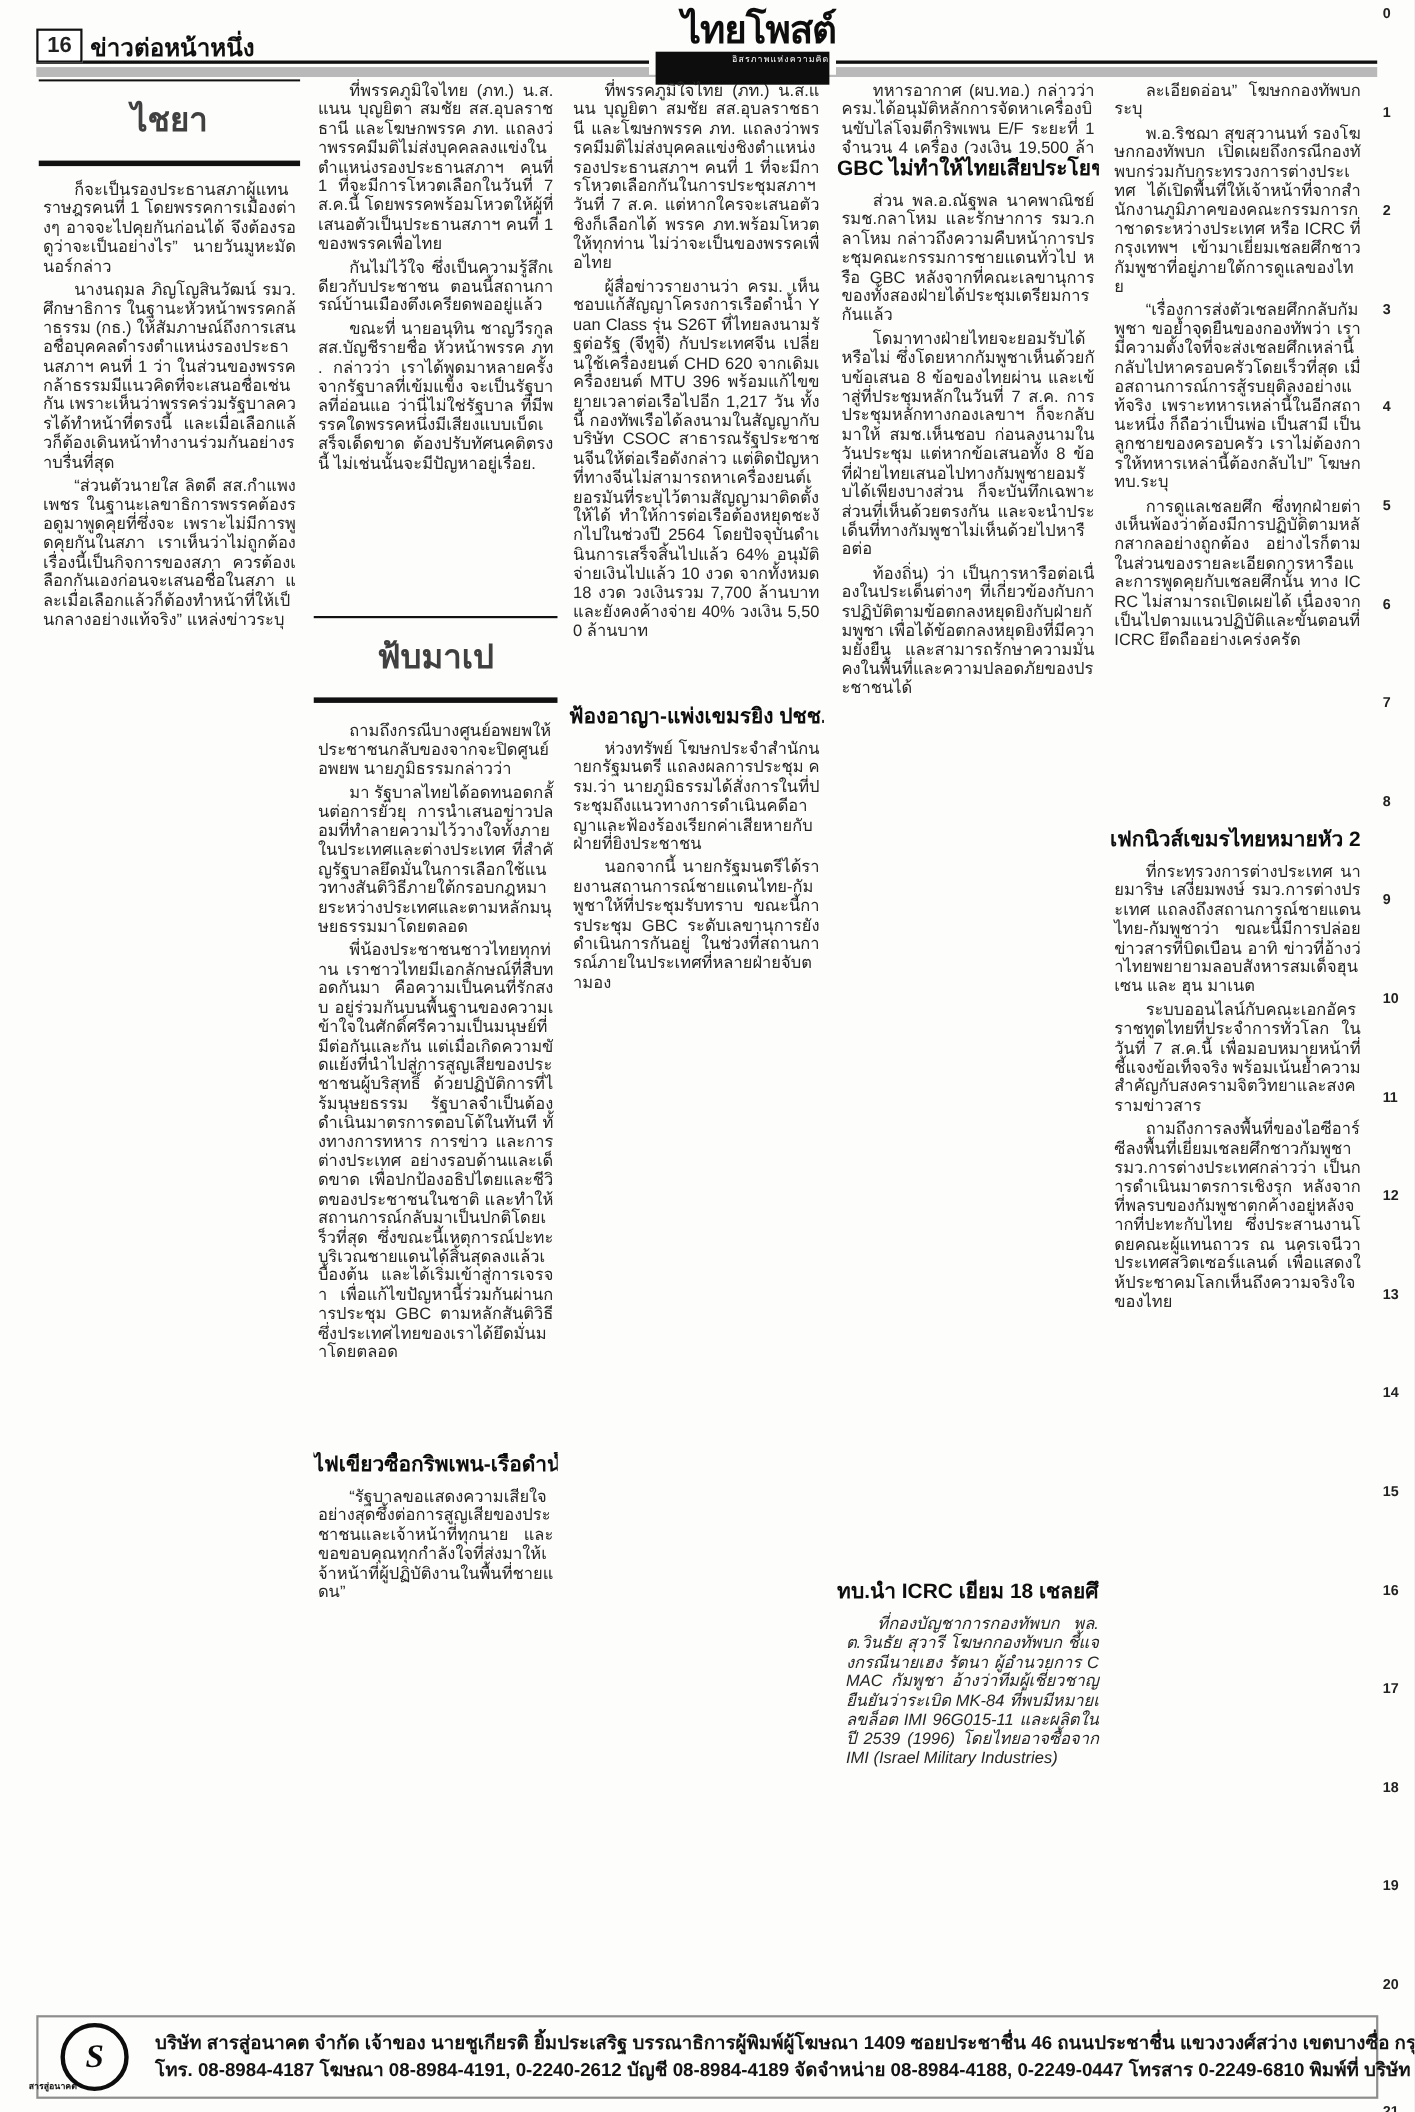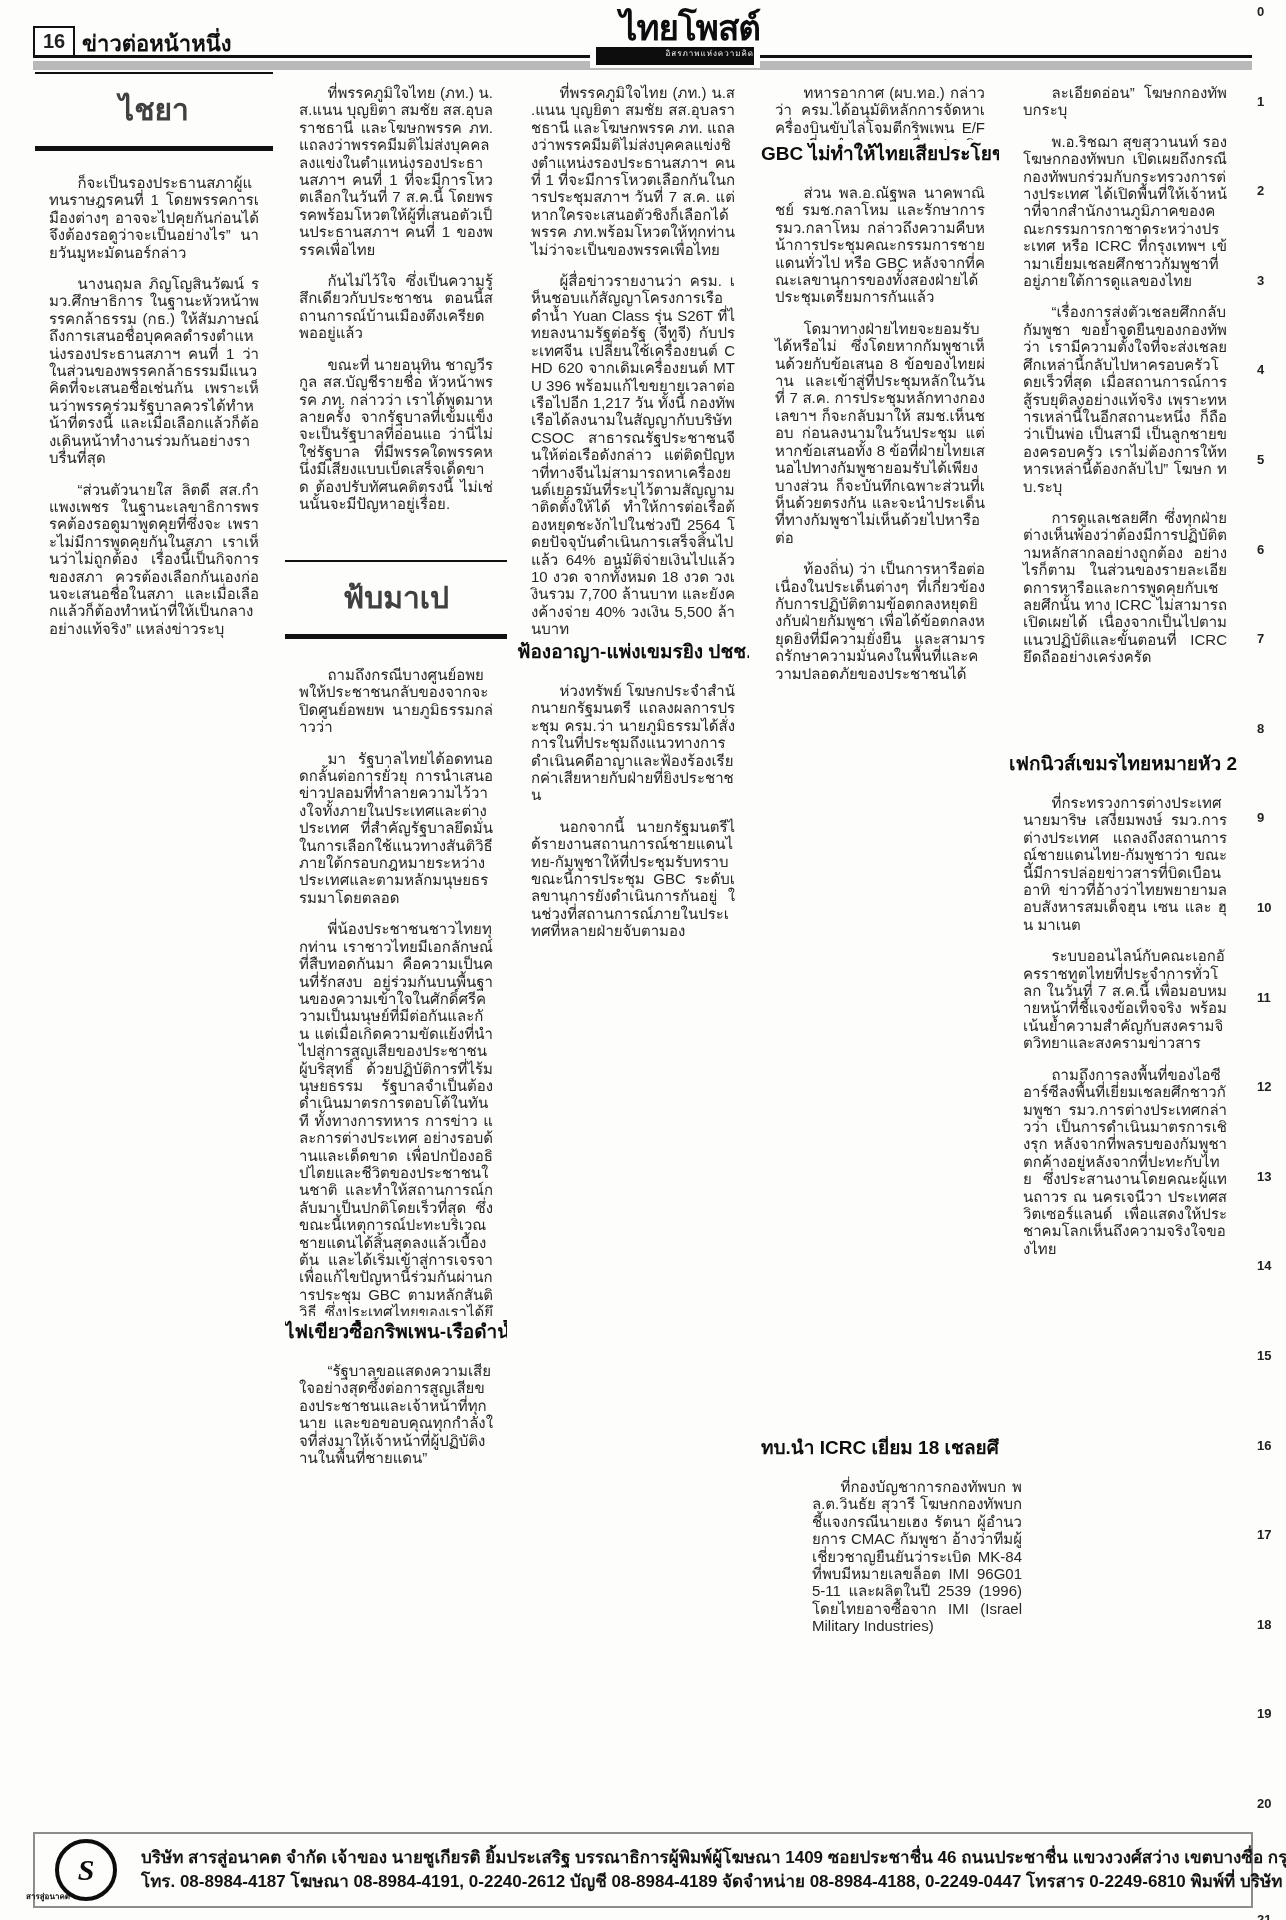--- a/index.html
+++ b/index.html
@@ -6,32 +6,32 @@
   .page{position:relative;width:1286px;height:1920px;background:#fdfdfb;color:#222;
         font-family:"Liberation Sans","DejaVu Sans",sans-serif;overflow:hidden;}
   
   .hdr-rule{position:absolute;left:33px;top:55px;width:1219px;height:3px;background:#111;}
   .hdr-band{position:absolute;left:33px;top:61px;width:1219px;height:9px;background:#b9b9b9;}
   .pageno-box{position:absolute;left:33px;top:26px;width:38px;height:27px;border:2px solid #111;
         font-size:20px;font-weight:bold;text-align:center;line-height:27px;background:#fff;}
   .section-title{position:absolute;left:82px;top:26px;font-size:22px;font-weight:bold;color:#111;}
   .masthead{position:absolute;left:590px;top:10px;width:170px;height:58px;background:#fdfdfb;text-align:right;}
   .masthead .logo{font-size:35px;font-weight:900;letter-spacing:-1px;color:#0d0d0d;line-height:36px;}
-  .masthead .tagbar{margin:1px auto 0;width:158px;height:18px;background:#0d0d0d;color:#fff;
+  .masthead .tagbar{margin:1px auto 0;width:158px;height:30px;background:#0d0d0d;color:#fff;
         font-size:8px;line-height:13px;letter-spacing:1px;}
   
   .fold{position:absolute;left:1257px;width:26px;text-align:left;font-size:13px;font-weight:600;color:#222;}
   
   .seg{position:absolute;overflow:hidden;}
   .boxhead{text-align:center;}
   .boxhead .rule-thin{height:2px;background:#111;margin-bottom:8px;}
   .boxhead .rule-thick{height:5px;background:#111;margin-top:8px;}
   .boxhead .bh-text{font-size:30px;font-weight:bold;color:#404040;line-height:56px;}
   .subhead{font-size:19px;font-weight:bold;color:#0e0e0e;line-height:24px;white-space:nowrap;overflow:hidden;}
-  .paras p{margin:14px;font-size:15px;line-height:17.4px;text-align:justify;text-indent:1.9em;
+  .paras p{margin:4px;font-size:15px;line-height:17.4px;text-align:justify;text-indent:1.9em;
         color:#262626;overflow-wrap:anywhere;line-break:anywhere;}
   
   .footer-box{position:absolute;left:33px;top:1832px;width:1216px;height:72px;border:2px solid #8d8d8d;
         background:#fdfdfb;display:flex;align-items:center;}
   .f-logo{width:54px;height:54px;border:4px solid #0d0d0d;border-radius:50%;margin-left:20px;flex:0 0 auto;
         display:flex;align-items:center;justify-content:center;font-weight:900;font-size:30px;
         font-family:"Liberation Serif","DejaVu Serif",serif;font-style:italic;color:#0d0d0d;position:relative;}
   .f-logo-label{position:absolute;left:12px;top:1890px;font-size:8px;font-weight:bold;color:#0d0d0d;width:72px;text-align:center;}
   .f-text{margin-left:24px;}
   .f-text .l1,.f-text .l2{font-size:17px;font-weight:bold;color:#141414;line-height:24px;white-space:nowrap;}
@@ -117,21 +117,21 @@
       <div class="seg paras" style="left: 761px; top: 70px; width: 238px; height: 70px;">
         <p>ทหารอากาศ (ผบ.ทอ.) กล่าวว่า ครม.ได้อนุมัติหลักการจัดหาเครื่องบินขับไล่โจมตีกริพเพน E/F ระยะที่ 1 จำนวน 4 เครื่อง (วงเงิน 19,500 ล้านบาท) และจะมีการลงนามกับบริษัท SABB รวมทั้งยุทโธปกรณ์ทางทหาร โดย รมว.กลาโหมร่วมในพิธีลงนามในฐานะสักขีพยาน ซึ่งจัดขึ้นในวันที่ 25 ส.ค.นี้ ที่ประเทศสวีเดน ตามระเบียบสำนักนายกรัฐมนตรีว่าด้วยการรับบริจาคและช่วยเหลือผู้ประสบสาธารณภัย พ.ศ. 2542 และที่แก้ไขเพิ่มเติม” นายจีรายุกล่าว</p>
       </div>
       <div class="seg subhead" style="left: 761px; top: 142px; width: 238px; height: 24px;">GBC ไม่ทำให้ไทยเสียประโยชน์</div>
       <div class="seg paras" style="left: 761px; top: 170px; width: 238px; height: 1262px;">
         <p>ส่วน พล.อ.ณัฐพล นาคพาณิชย์ รมช.กลาโหม และรักษาการ รมว.กลาโหม กล่าวถึงความคืบหน้าการประชุมคณะกรรมการชายแดนทั่วไป หรือ GBC หลังจากที่คณะเลขานุการของทั้งสองฝ่ายได้ประชุมเตรียมการกันแล้ว</p>
         <p>โดมาทางฝ่ายไทยจะยอมรับได้หรือไม่ ซึ่งโดยหากกัมพูชาเห็นด้วยกับข้อเสนอ 8 ข้อของไทยผ่าน และเข้าสู่ที่ประชุมหลักในวันที่ 7 ส.ค. การประชุมหลักทางกองเลขาฯ ก็จะกลับมาให้ สมช.เห็นชอบ ก่อนลงนามในวันประชุม แต่หากข้อเสนอทั้ง 8 ข้อที่ฝ่ายไทยเสนอไปทางกัมพูชายอมรับได้เพียงบางส่วน ก็จะบันทึกเฉพาะส่วนที่เห็นด้วยตรงกัน และจะนำประเด็นที่ทางกัมพูชาไม่เห็นด้วยไปหารือต่อ</p>
         <p>ท้องถิ่น) ว่า เป็นการหารือต่อเนื่องในประเด็นต่างๆ ที่เกี่ยวข้องกับการปฏิบัติตามข้อตกลงหยุดยิงกับฝ่ายกัมพูชา เพื่อได้ข้อตกลงหยุดยิงที่มีความยั่งยืน และสามารถรักษาความมั่นคงในพื้นที่และความปลอดภัยของประชาชนได้</p>
       </div>
       <div class="seg subhead" style="left: 761px; top: 1436px; width: 238px; height: 24px;">ทบ.นำ ICRC เยี่ยม 18 เชลยศึก</div>
-      <div class="seg paras" style="left: 798px; top: 1464px; width: 238px; height: 358px;">
+      <div class="seg paras" style="left: 765px; top: 1464px; width: 238px; height: 358px; font-style: italic;">
         <p>ที่กองบัญชาการกองทัพบก พล.ต.วินธัย สุวารี โฆษกกองทัพบก ชี้แจงกรณีนายเฮง รัตนา ผู้อำนวยการ CMAC กัมพูชา อ้างว่าทีมผู้เชี่ยวชาญยืนยันว่าระเบิด MK-84 ที่พบมีหมายเลขล็อต IMI 96G015-11 และผลิตในปี 2539 (1996) โดยไทยอาจซื้อจาก IMI (Israel Military Industries)</p>
       </div>
       <div class="seg paras" style="left: 1009px; top: 70px; width: 232px; height: 678px;">
         <p>ละเอียดอ่อน” โฆษกกองทัพบกระบุ</p>
         <p>พ.อ.ริชฌา สุขสุวานนท์ รองโฆษกกองทัพบก เปิดเผยถึงกรณีกองทัพบกร่วมกับกระทรวงการต่างประเทศ ได้เปิดพื้นที่ให้เจ้าหน้าที่จากสำนักงานภูมิภาคของคณะกรรมการกาชาดระหว่างประเทศ หรือ ICRC ที่กรุงเทพฯ เข้ามาเยี่ยมเชลยศึกชาวกัมพูชาที่อยู่ภายใต้การดูแลของไทย</p>
         <p>“เรื่องการส่งตัวเชลยศึกกลับกัมพูชา ขอย้ำจุดยืนของกองทัพว่า เรามีความตั้งใจที่จะส่งเชลยศึกเหล่านี้กลับไปหาครอบครัวโดยเร็วที่สุด เมื่อสถานการณ์การสู้รบยุติลงอย่างแท้จริง เพราะทหารเหล่านี้ในอีกสถานะหนึ่ง ก็ถือว่าเป็นพ่อ เป็นสามี เป็นลูกชายของครอบครัว เราไม่ต้องการให้ทหารเหล่านี้ต้องกลับไป” โฆษก ทบ.ระบุ</p>
         <p>การดูแลเชลยศึก ซึ่งทุกฝ่ายต่างเห็นพ้องว่าต้องมีการปฏิบัติตามหลักสากลอย่างถูกต้อง อย่างไรก็ตาม ในส่วนของรายละเอียดการหารือและการพูดคุยกับเชลยศึกนั้น ทาง ICRC ไม่สามารถเปิดเผยได้ เนื่องจากเป็นไปตามแนวปฏิบัติและขั้นตอนที่ ICRC ยึดถืออย่างเคร่งครัด</p>
       </div>
       <div class="seg subhead" style="left: 1009px; top: 752px; width: 232px; height: 24px;">เฟกนิวส์เขมรไทยหมายหัว 2 ฮุน</div>
       <div class="seg paras" style="left: 1009px; top: 780px; width: 232px; height: 1042px;">

